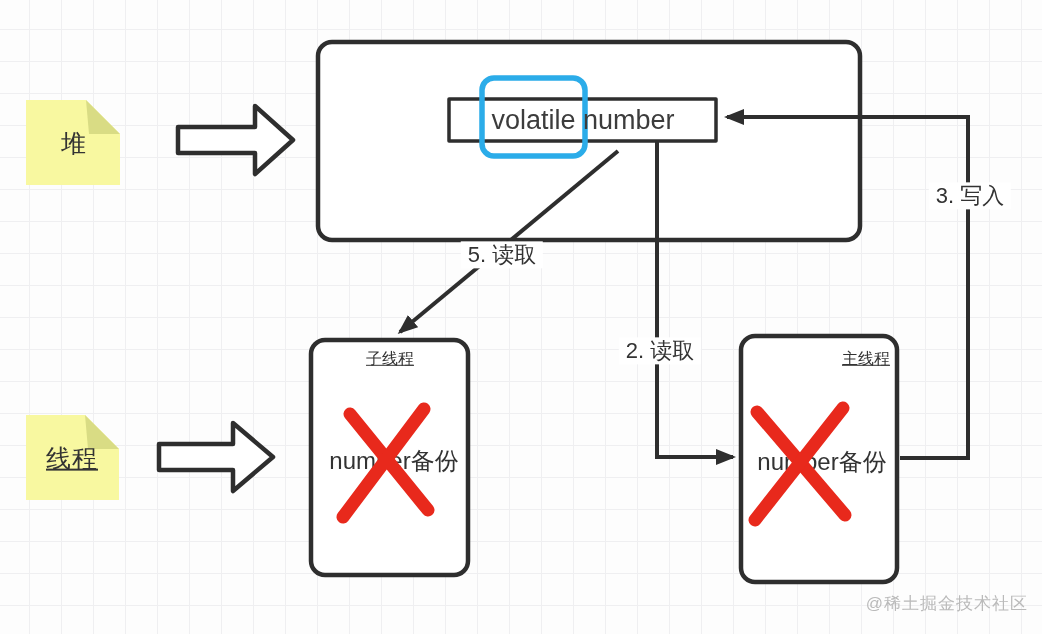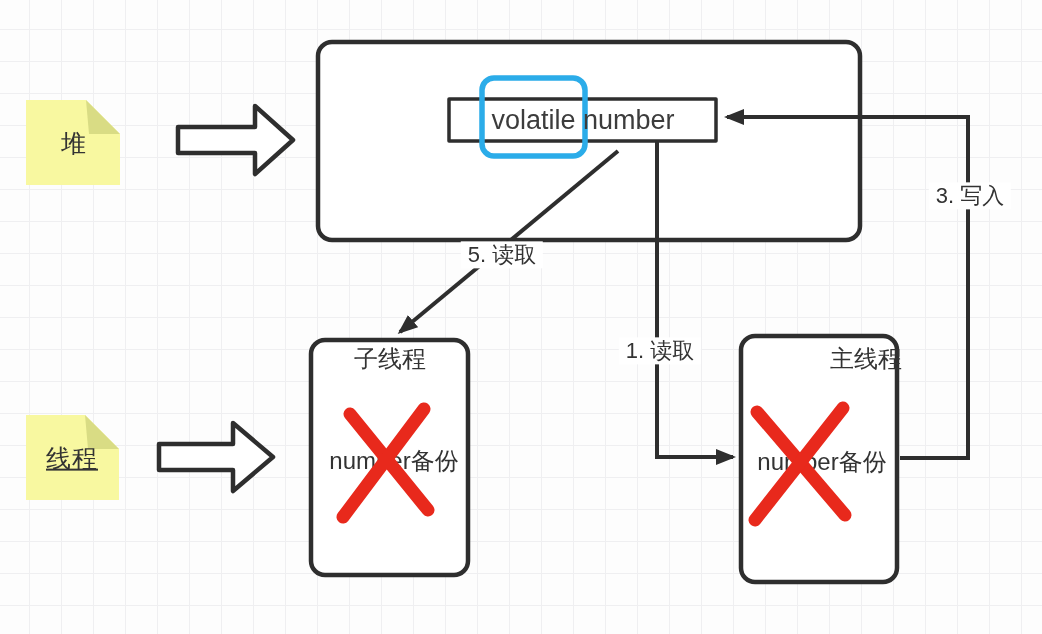--- a/index.html
+++ b/index.html
@@ -35,21 +35,21 @@
     color: #333333;
     line-height: 1.15;
   }
   .lbl.step {
     background: #ffffff;
     padding: 1px 7px;
     font-size: 22px;
   }
   .lbl.note-text { font-size: 25px; letter-spacing: 1px; }
   .lbl.var-name  { font-size: 27px; color: #3c3c3c; }
-  .lbl.box-title { font-size: 24px; }
+  .lbl.box-title { font-size: 16px; text-decoration: underline; }
   .lbl.box-var   { font-size: 24px; }
   .lbl.watermark {
     font-size: 17px;
     transform: translate(-100%, -50%);
     letter-spacing: 1px;
   }
 </style>
 </head>
 <body>
 
@@ -88,32 +88,33 @@
   </svg>
 
   <div class="lbl note-text" style="left:74px; top:143px;">堆</div>
 
   <div class="lbl note-text" style="left:72px; top:458px;text-decoration:underline;">线程</div>
 
   <div class="lbl var-name" style="left:583px; top:121px;">volatile number</div>
 
   <div class="lbl step" style="left:502px; top:255px;">5. 读取</div>
 
-  <div class="lbl step" style="left:660px; top:351px;">1. 读取</div>
+  <div class="lbl step" style="left:660px; top:351px;">2. 读取</div>
 
   <div class="lbl step" style="left:970px; top:196px;">3. 写入</div>
 
   <div class="lbl box-title" style="left:390px; top:359px;">子线程</div>
 
   <div class="lbl box-var" style="left:394px; top:461px;">number备份</div>
 
   <div class="lbl box-title" style="left:866px; top:359px;">主线程</div>
 
   <div class="lbl box-var" style="left:822px; top:462px;">number备份</div>
 
+  <div class="lbl watermark" style="left:1028px; top:604px; color:#bababa;">@稀土掘金技术社区</div>
 
   <svg class="layer top" width="1042" height="634" viewBox="0 0 1042 634">
     <g stroke="#e8291c" stroke-width="13" stroke-linecap="round" fill="none">
       <path d="M350,414 L428,510"></path>
       <path d="M424,409 L343,517"></path>
       <path d="M757,412 L845,515"></path>
       <path d="M843,408 L755,520"></path>
     </g>
   </svg>
 

